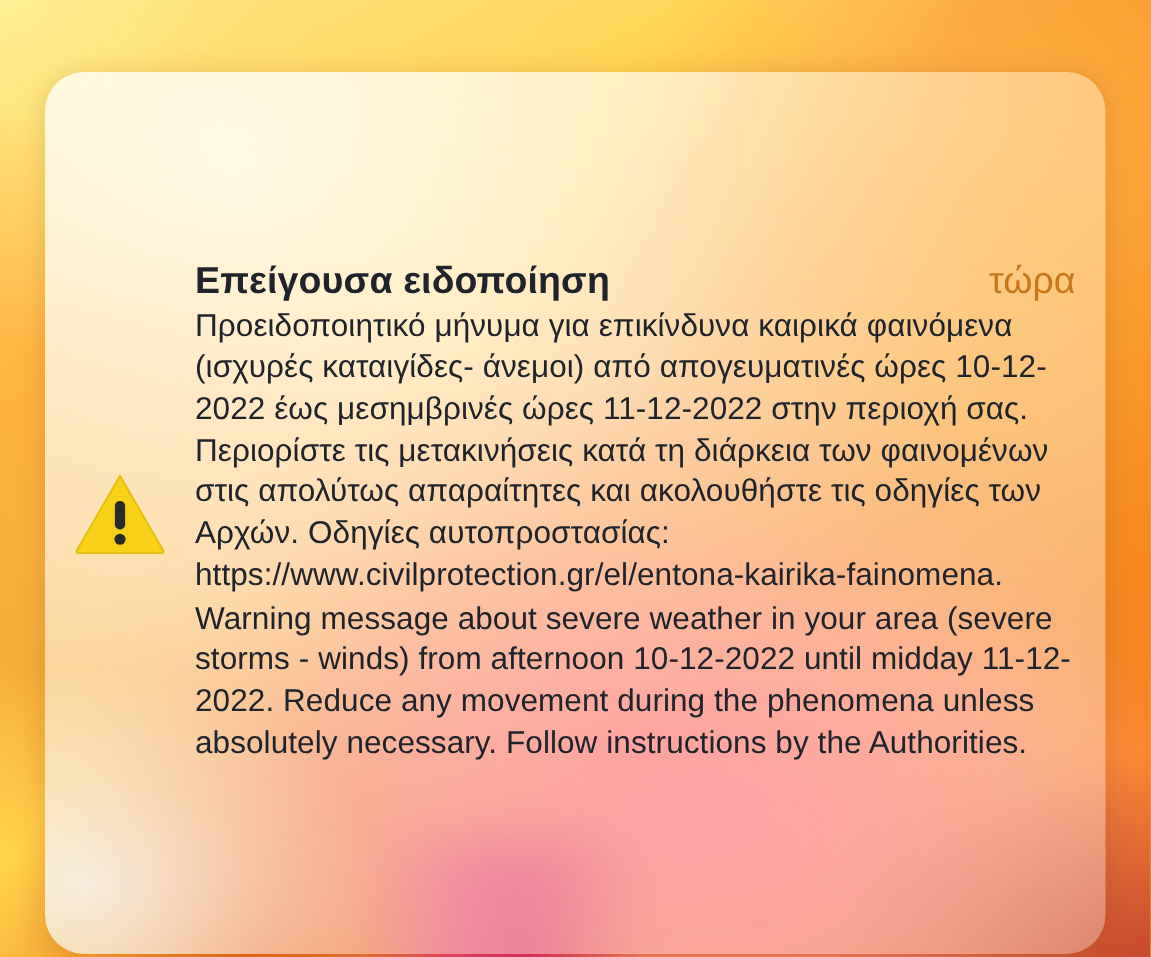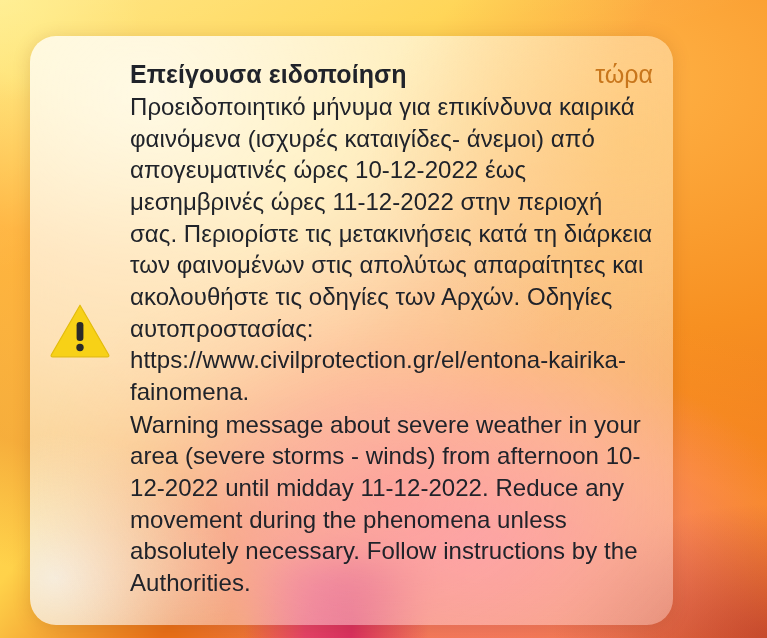--- a/index.html
+++ b/index.html
@@ -49,22 +49,22 @@
                 radial-gradient(26% 22% at 0 0, rgba(255,235,120,0.9) 0%, rgba(255,235,120,0) 72%);
   }
   .bg-sheen {
     background: linear-gradient(160deg, rgba(255,255,255,0.22) 0%, rgba(255,255,255,0) 30%);
   }
 
   
   .notification {
     position: absolute;
     left: 30px;
-    top: 36px;
-    width: 643px;
+    top: 48px;
+    width: 707px;
     min-height: 588px;
     border-radius: 26px;
     background:
       radial-gradient(120% 120% at 18% 10%, rgba(255,255,255,0.82) 0%, rgba(255,255,255,0.62) 38%, rgba(255,255,255,0.42) 62%, rgba(255,255,255,0.30) 100%);
     backdrop-filter: blur(18px);
     box-shadow: 0 2px 18px rgba(120,50,10,0.18);
     display: flex;
     align-items: center;
     box-sizing: border-box;
     overflow: hidden;
@@ -118,21 +118,21 @@
   .notif-time {
     font-size: 25px;
     color: #c8761c;
     white-space: nowrap;
     flex: 0 0 auto;
     padding-right: 2px;
   }
 
   .notif-body {
     margin-top: 2px;
-    font-size: 24px;
+    font-size: 21px;
     line-height: 1.32;
     color: #20232a;
     letter-spacing: 0.05px;
     word-break: break-word;
   }
   .notif-body p {
     margin: 0;
   }
   .notif-body p + p {
     margin-top: 1px;

